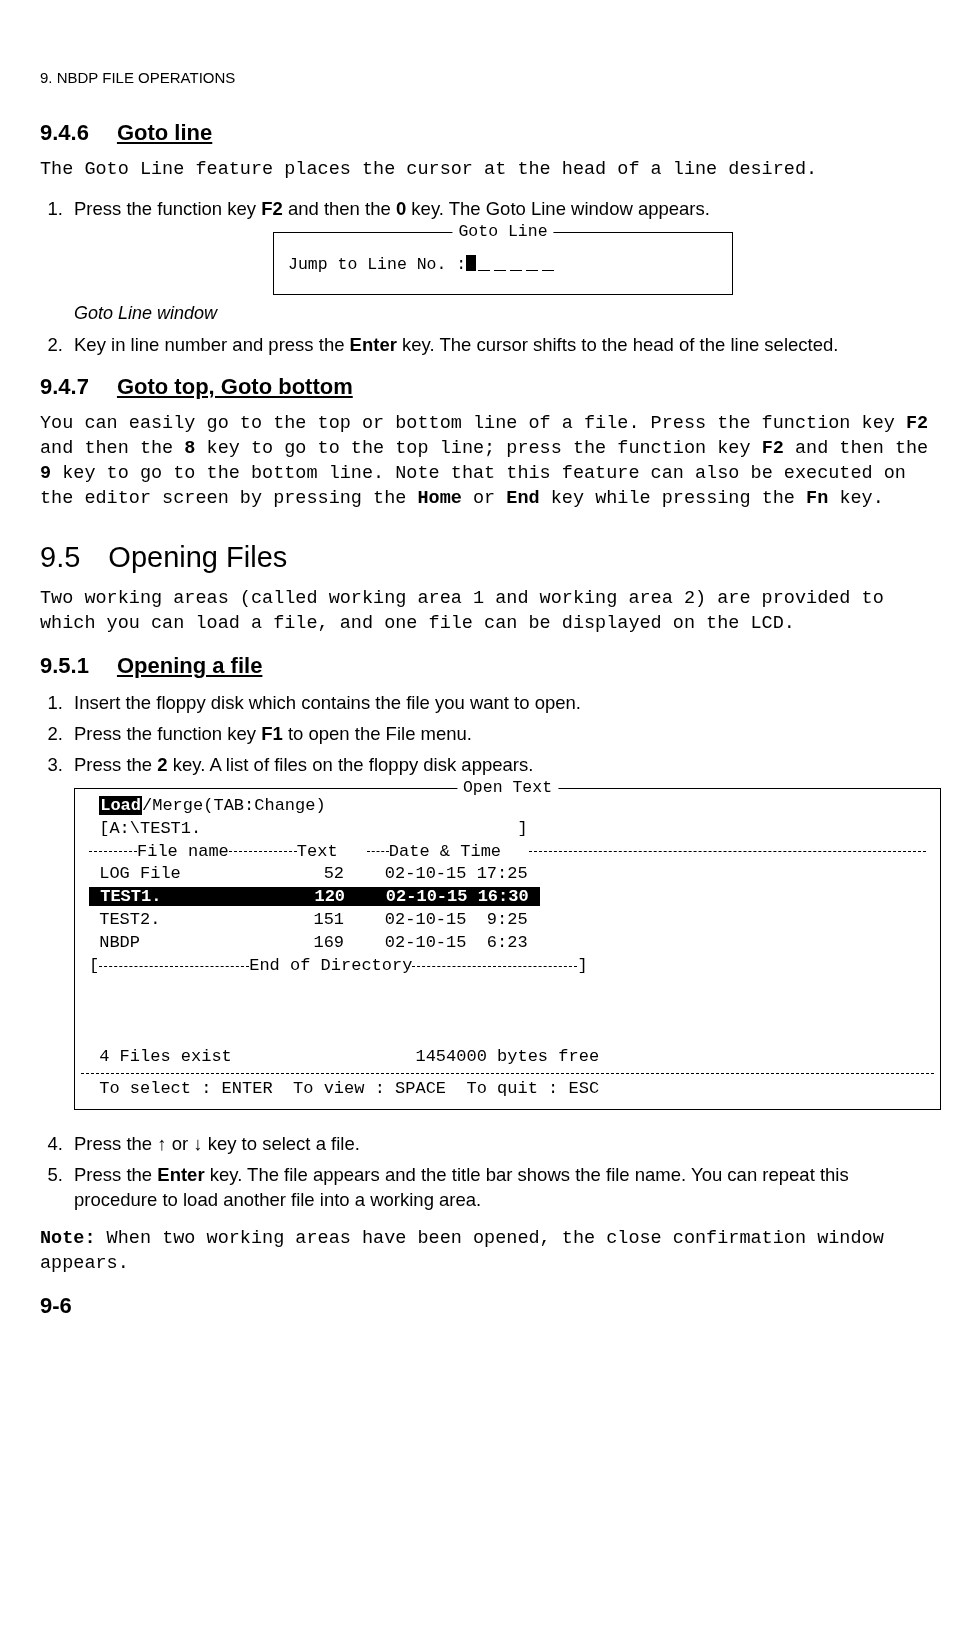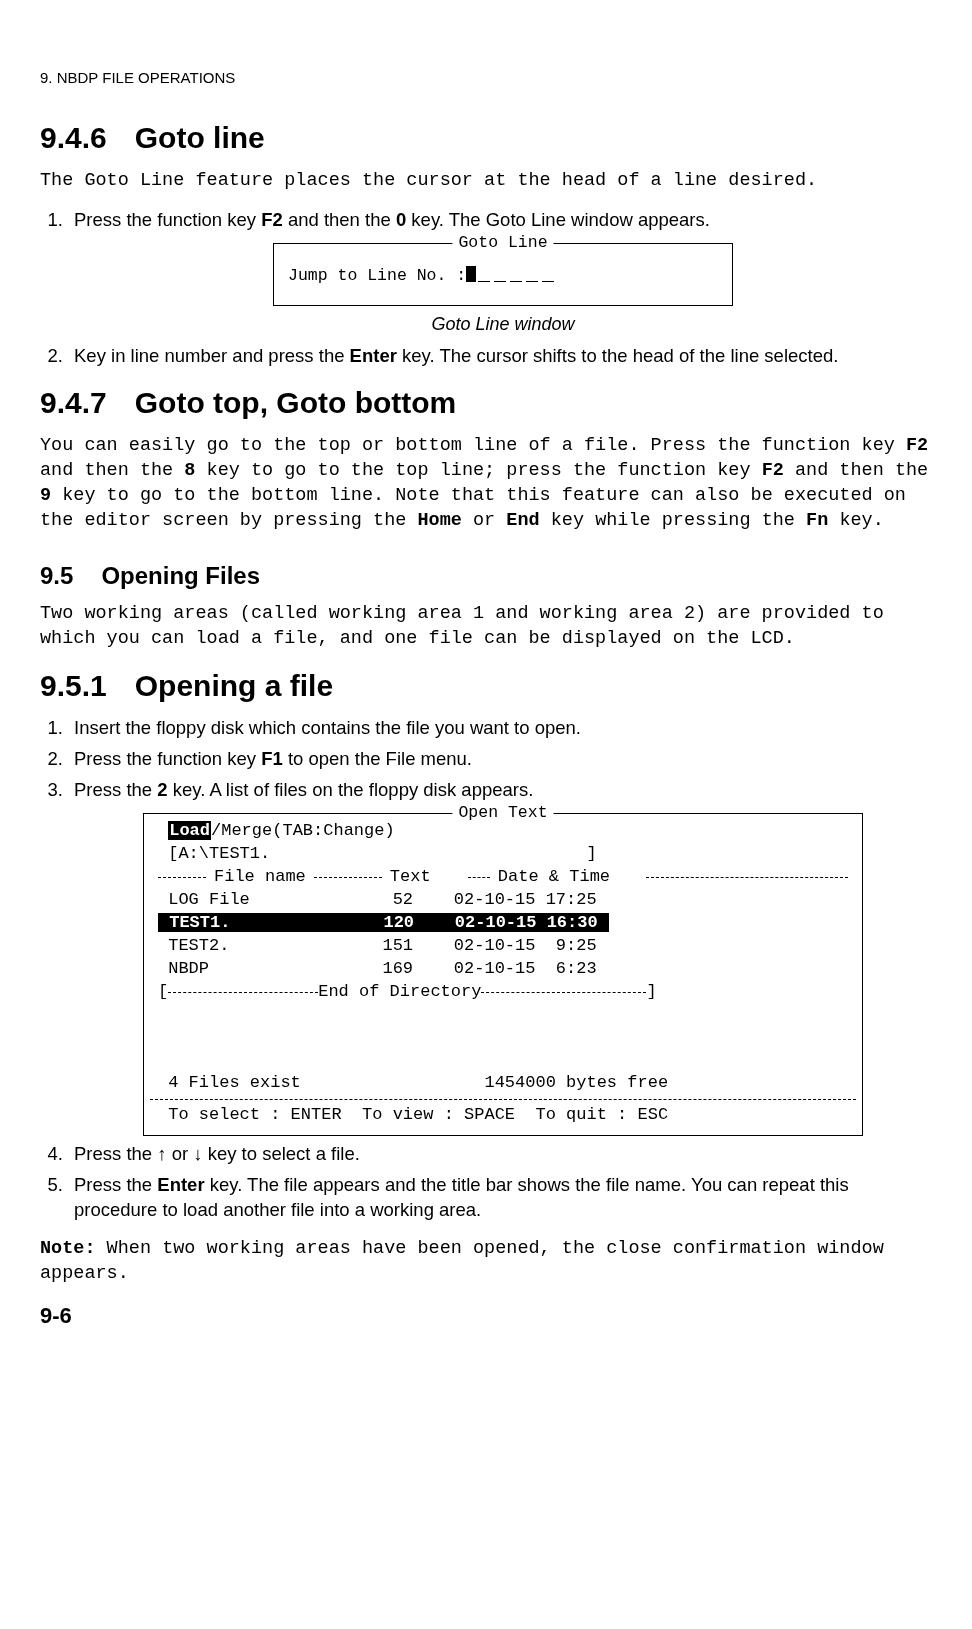--- a/index.html
+++ b/index.html
@@ -12,40 +12,41 @@
     padding: 28px 40px 40px 40px;
     width: 972px;
     box-sizing: border-box;
   }
   .page-header {
     font-size: 15px;
     margin-bottom: 30px;
     margin-top: 40px;
   }
   h2.sub {
-    font-size: 30px;
+    font-size: 22px;
     font-weight: bold;
     margin: 8px 0 10px 0;
+    text-decoration: underline;
   }
   h2.sub .num { display:inline-block; margin-right: 28px; }
   h1.sec {
-    font-size: 24px;
-    font-weight: bold;
+    font-size: 29px;
+    font-weight: normal;
     margin: 26px 0 10px 0;
   }
   h1.sec .num { display:inline-block; margin-right: 28px; }
   p { margin: 6px 0 14px 0; font-family: Liberation Mono, monospace; }
   ol { margin: 6px 0 14px 0; padding-left: 28px; }
   ol li { margin-bottom: 6px; padding-left: 6px; }
   .mono {
     font-family: "Courier New", Courier, monospace;
     font-size: 16.5px;
   }
   .bold { font-weight: bold; }
-  .fig-caption { text-align: center; font-style: italic; margin: 6px 0 8px 0; font-size: 18px;}
+  .fig-caption { font-style: italic; margin: 6px 0 8px 0; font-size: 18px;}
   .page-num { font-size: 22px; font-weight: bold; margin-top: 6px; }
 
   
   .goto-wrap { width: 460px; margin: 10px auto 0 auto; }
   .goto-box {
     border: 1.5px solid #000;
     position: relative;
     padding: 18px 14px 18px 14px;
   }
   .goto-title {
@@ -57,42 +58,42 @@
   }
   .cursor {
     display:inline-block; width:10px; height:16px; background:#000; vertical-align: -2px;
   }
   .uline {
     display:inline-block; width:12px; border-bottom:1.5px solid #000; margin: 0 2px;
     height: 14px; vertical-align: -2px;
   }
 
   
-  .open-wrap { width: 720px; margin: 10px auto 6px auto; }
+  .open-wrap { width: 867px; margin: 10px auto 22px auto; }
   .open-box {
     border: 1.5px solid #000;
     position: relative;
     padding: 6px 6px 8px 6px;
   }
   .open-title {
     position: absolute;
     top: -12px; left: 50%;
     transform: translateX(-50%);
     background: #fff;
     padding: 0 6px;
   }
   .open-row { white-space: pre; font-family:"Courier New",Courier,monospace; font-size:17px; line-height:1.35; padding: 0 8px; }
   .inv { background:#000; color:#fff; padding:0 1px; }
   .dash-sep {
     border: none;
     border-top: 1.5px dashed #000;
     margin: 4px 0;
   }
   .header-row {
-    display:flex; align-items:center; padding: 0 8px; gap:8px;
+    display:flex; align-items:center; padding: 0 8px; gap:0;
     font-family:"Courier New",Courier,monospace; font-size:17px;
   }
   .header-row .seg { border-top:1.5px dashed #000; flex:0 0 auto; height:0; }
   .header-row .lab { padding: 0 0px; }
   .eod-row {
     display:flex; align-items:center; padding: 0 8px;
     font-family:"Courier New",Courier,monospace; font-size:17px;
   }
   .eod-row .seg { border-top:1.5px dashed #000; height:0; }
   .spacer { height: 68px; }

